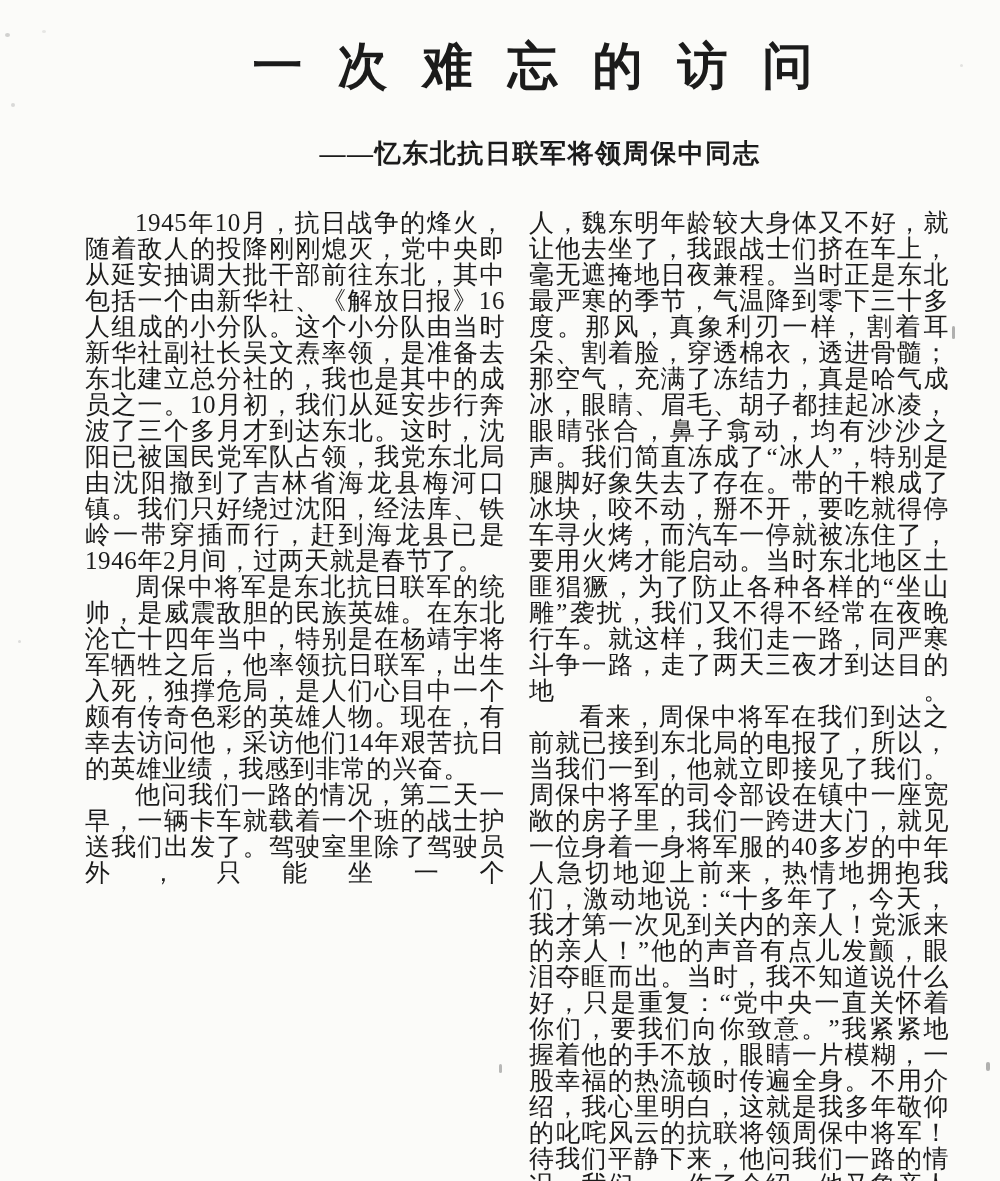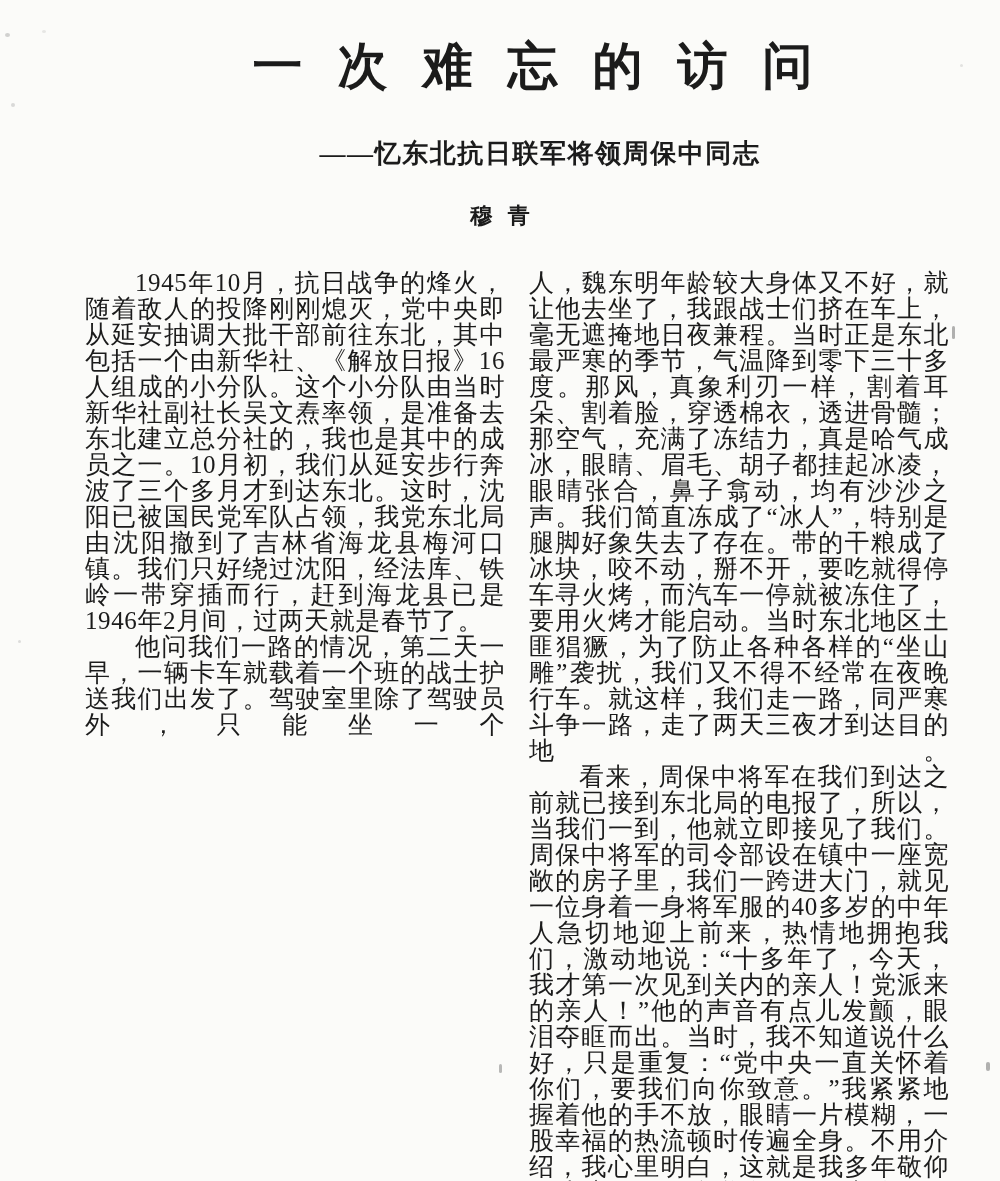--- a/index.html
+++ b/index.html
@@ -80,25 +80,25 @@
   <div class="speck" style="left:499px;top:1064px;width:3px;height:9px;opacity:.4;border-radius:2px"></div>
   <div class="speck" style="left:952px;top:326px;width:3px;height:13px;opacity:.45;border-radius:2px"></div>
   <div class="speck" style="left:986px;top:1062px;width:4px;height:9px;opacity:.45;border-radius:2px"></div>
   <div class="speck" style="left:18px;top:640px;width:3px;height:3px;opacity:.18"></div>
   <div class="speck" style="left:960px;top:64px;width:3px;height:3px;opacity:.15"></div>
 
   <h1 class="title">一次难忘的访问</h1>
 
   <div class="subtitle">——忆东北抗日联军将领周保中同志</div>
 
-  <div class="author">穆青</div>
 
   <div class="columns">
     <div class="col">
       <p class="indent">1945年10月，抗日战争的烽火，随着敌人的投降刚刚熄灭，党中央即从延安抽调大批干部前往东北，其中包括一个由新华社、《解放日报》16人组成的小分队。这个小分队由当时新华社副社长吴文焘率领，是准备去东北建立总分社的，我也是其中的成员之一。10月初，我们从延安步行奔波了三个多月才到达东北。这时，沈阳已被国民党军队占领，我党东北局由沈阳撤到了吉林省海龙县梅河口镇。我们只好绕过沈阳，经法库、铁岭一带穿插而行，赶到海龙县已是1946年2月间，过两天就是春节了。</p>
+      <p class="indent">周保中将军是东北抗日联军的统帅，是威震敌胆的民族英雄。在东北沦亡十四年当中，特别是在杨靖宇将军牺牲之后，他率领抗日联军，出生入死，独撑危局，是人们心目中一个颇有传奇色彩的英雄人物。现在，有幸去访问他，采访他们14年艰苦抗日的英雄业绩，我感到非常的兴奋。</p>
       <p class="indent cut">他问我们一路的情况，第二天一早，一辆卡车就载着一个班的战士护送我们出发了。驾驶室里除了驾驶员外，只能坐一个</p>
     </div>
     <div class="col">
       <p class="cut">人，魏东明年龄较大身体又不好，就让他去坐了，我跟战士们挤在车上，毫无遮掩地日夜兼程。当时正是东北最严寒的季节，气温降到零下三十多度。那风，真象利刃一样，割着耳朵、割着脸，穿透棉衣，透进骨髓；那空气，充满了冻结力，真是哈气成冰，眼睛、眉毛、胡子都挂起冰凌，眼睛张合，鼻子翕动，均有沙沙之声。我们简直冻成了“冰人”，特别是腿脚好象失去了存在。带的干粮成了冰块，咬不动，掰不开，要吃就得停车寻火烤，而汽车一停就被冻住了，要用火烤才能启动。当时东北地区土匪猖獗，为了防止各种各样的“坐山雕”袭扰，我们又不得不经常在夜晚行车。就这样，我们走一路，同严寒斗争一路，走了两天三夜才到达目的地。</p>
       <p class="indent cut">看来，周保中将军在我们到达之前就已接到东北局的电报了，所以，当我们一到，他就立即接见了我们。周保中将军的司令部设在镇中一座宽敞的房子里，我们一跨进大门，就见一位身着一身将军服的40多岁的中年人急切地迎上前来，热情地拥抱我们，激动地说：“十多年了，今天，我才第一次见到关内的亲人！党派来的亲人！”他的声音有点儿发颤，眼泪夺眶而出。当时，我不知道说什么好，只是重复：“党中央一直关怀着你们，要我们向你致意。”我紧紧地握着他的手不放，眼睛一片模糊，一股幸福的热流顿时传遍全身。不用介绍，我心里明白，这就是我多年敬仰的叱咤风云的抗联将领周保中将军！待我们平静下来，他问我们一路的情况，我们一一作了介绍，他又象亲人般地忙着关照我们洗脸、洗脚、烤火、休息。此时此刻，我仔细打量着周保中将军：他同我想象中的传奇人物似乎有些不同。他身材不</p>
     </div>
   </div>
 
 </div>
 

